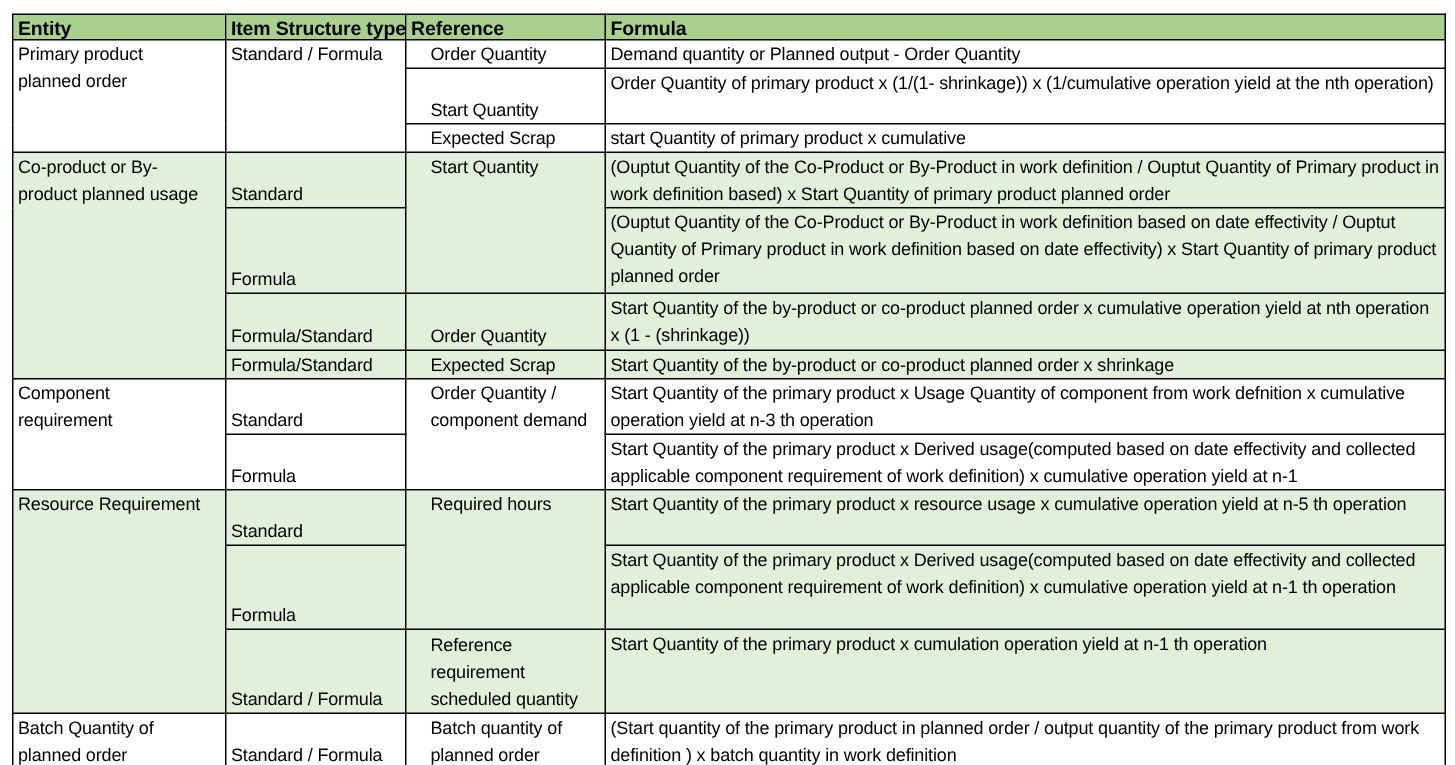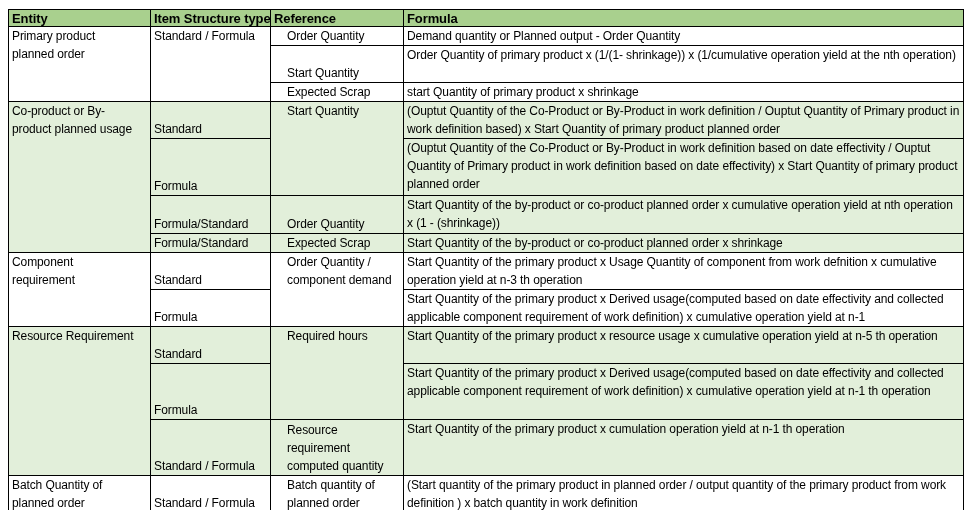--- a/index.html
+++ b/index.html
@@ -72,21 +72,21 @@
       <td class="vt" rowspan="3">Standard / Formula</td>
       <td class="col-ref">Order Quantity</td>
       <td>Demand quantity or Planned output - Order Quantity</td>
     </tr>
     <tr class="rh2">
       <td class="col-ref vb">Start Quantity</td>
       <td>Order Quantity of primary product x (1/(1- shrinkage)) x (1/cumulative operation yield at the nth operation)</td>
     </tr>
     <tr class="rh1">
       <td class="col-ref">Expected Scrap</td>
-      <td>start Quantity of primary product x shrinkage</td>
+      <td>start Quantity of primary product x cumulative</td>
     </tr>
 
     <tr class="rh2">
       <td class="col-entity vt g" rowspan="4">Co-product or By-product planned usage</td>
       <td class="vb g">Standard</td>
       <td class="col-ref vt g" rowspan="2">Start Quantity</td>
       <td class="g">(Ouptut Quantity of the Co-Product or By-Product in work definition / Ouptut Quantity of Primary product in work definition based) x Start Quantity of primary product planned order</td>
     </tr>
     <tr class="rh3b">
       <td class="vb g">Formula</td>
@@ -119,21 +119,21 @@
       <td class="vb g">Standard</td>
       <td class="col-ref vt g" rowspan="2">Required hours</td>
       <td class="g">Start Quantity of the primary product x resource usage x cumulative operation yield at n-5 th operation</td>
     </tr>
     <tr class="rh3">
       <td class="vb g">Formula</td>
       <td class="g">Start Quantity of the primary product x Derived usage(computed based on date effectivity and collected applicable component requirement of work definition) x cumulative operation yield at n-1 th operation</td>
     </tr>
     <tr class="rh3">
       <td class="vb g">Standard / Formula</td>
-      <td class="col-ref vb g">Resource requirement computed quantity</td>
+      <td class="col-ref vb g">Reference requirement scheduled quantity</td>
       <td class="vt g">Start Quantity of the primary product x cumulation operation yield at n-1 th operation</td>
     </tr>
 
     <tr class="rhl last">
       <td class="col-entity vt">Batch Quantity of planned order</td>
       <td class="vb">Standard / Formula</td>
       <td class="col-ref vt">Batch quantity of planned order</td>
       <td class="vt">(Start quantity of the primary product in planned order / output quantity of the primary product from work definition ) x batch quantity in work definition</td>
     </tr>
   </tbody>

